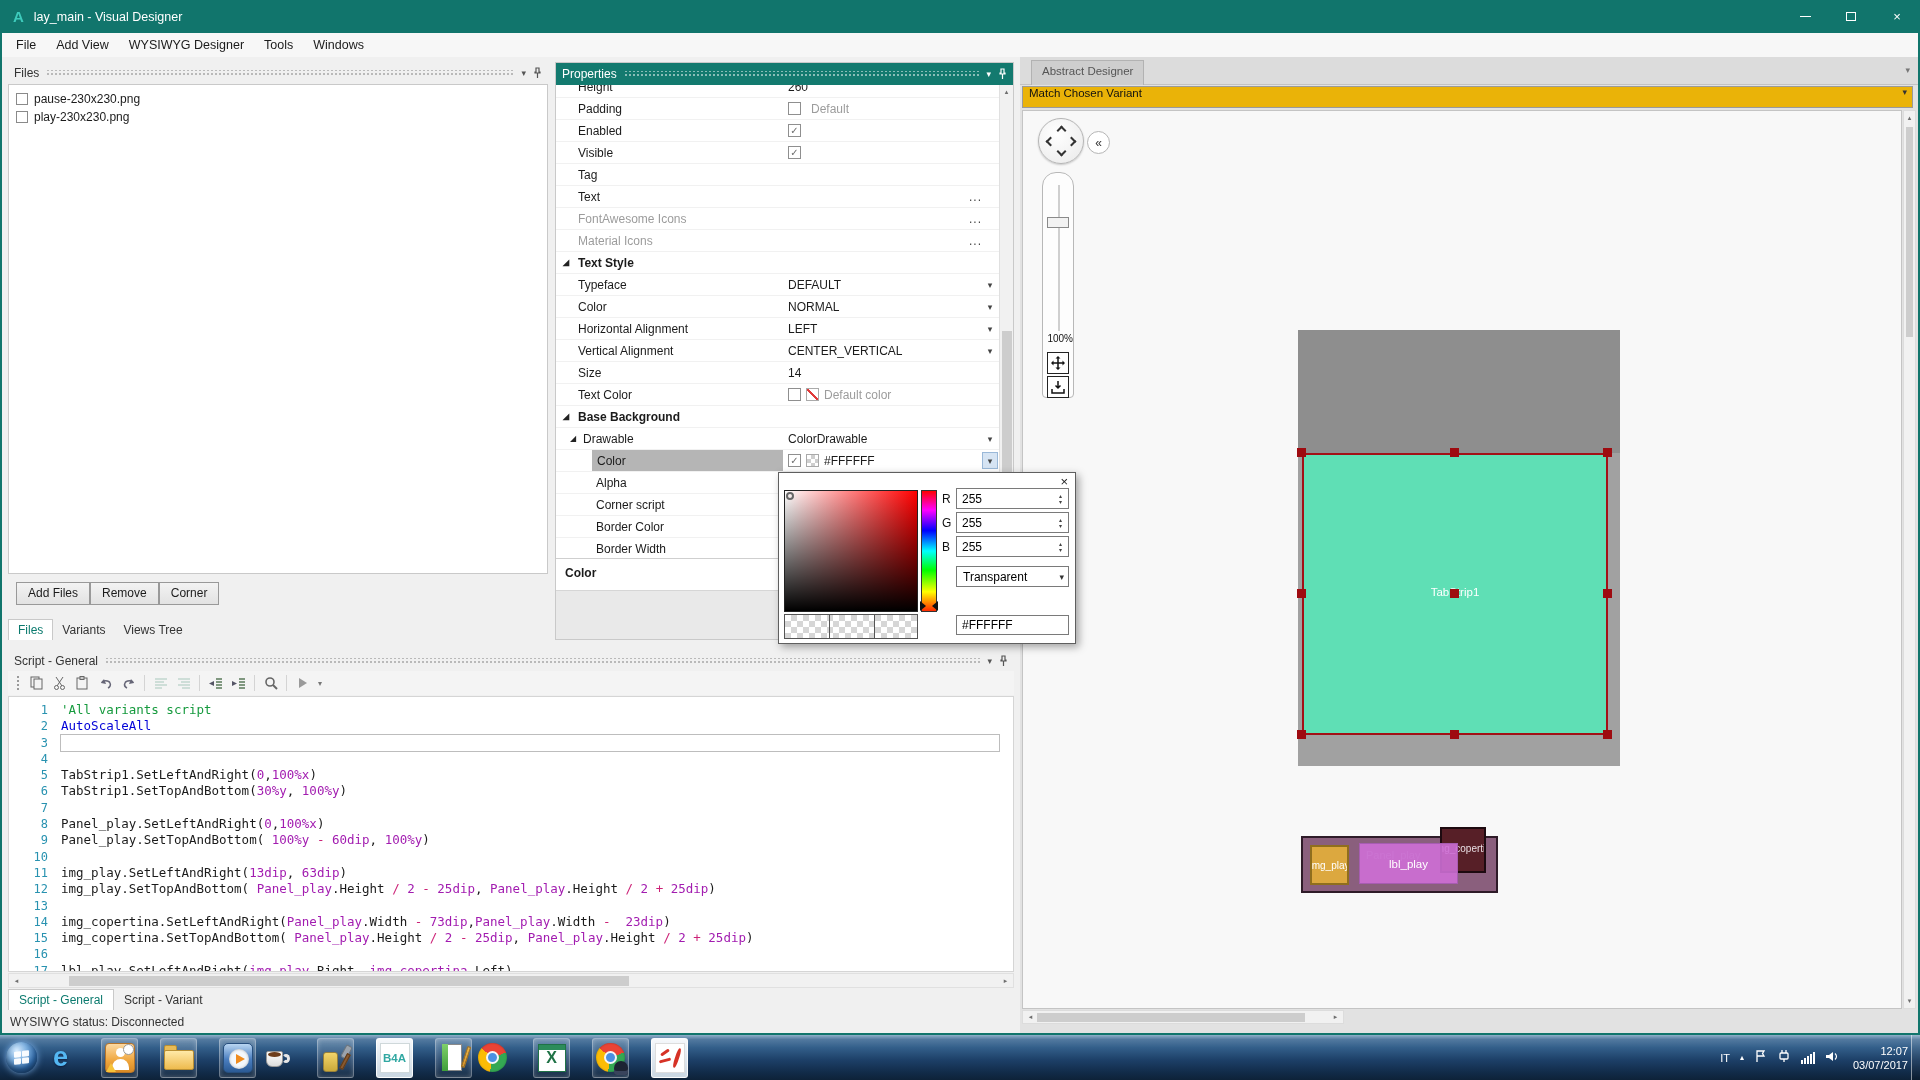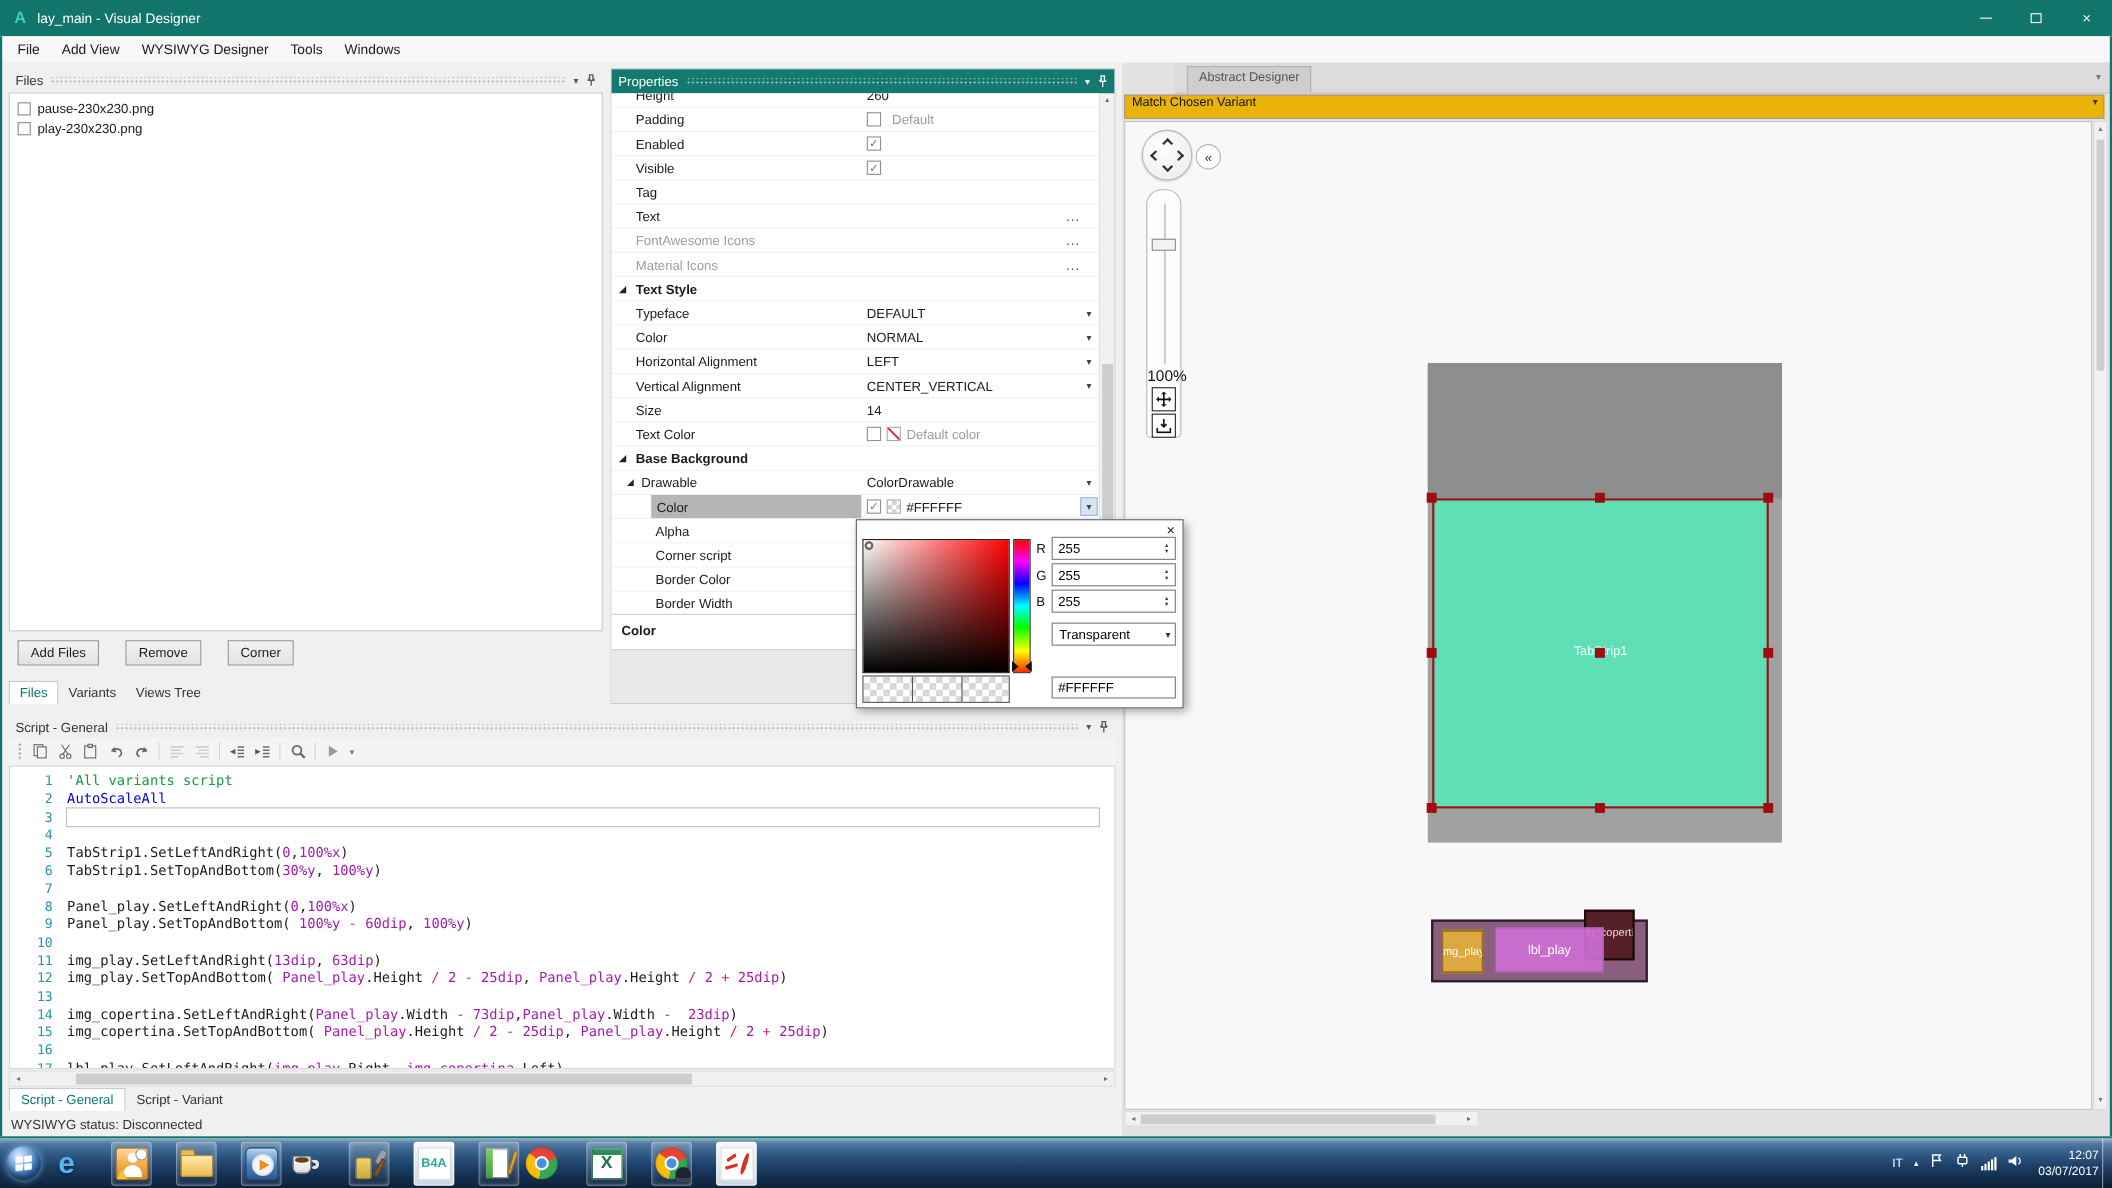--- a/index.html
+++ b/index.html
@@ -34,21 +34,21 @@
   .phead.teal{background:#137a6f;color:#fff;}
   .phead.teal .dots{background-image:radial-gradient(rgba(255,255,255,.5) 1px,transparent 1px);}
   .phead.teal .hdd{color:#fff;}
 
   
   .filespanel{position:absolute;left:8px;top:62px;width:540px;height:578px;}
   .fileslist{position:absolute;left:0;top:22px;right:0;bottom:66px;background:#fff;border:1px solid #c9c9c9;padding-top:5px;}
   .frow{display:flex;align-items:center;height:18px;padding-left:7px;}
   .fcb{width:12px;height:12px;border:1px solid #8a8a8a;background:#fff;}
   .fname{font-size:12px;color:#1b1b1b;margin-left:6px;}
-  .filesbtns{position:absolute;left:8px;bottom:32px;height:26px;display:flex;gap:24px;}
+  .filesbtns{position:absolute;left:8px;bottom:32px;height:26px;display:flex;gap:0;}
   .wbtn{padding:3px 11px;font-size:12px;color:#1b1b1b;background:linear-gradient(#f3f3f3,#e2e2e2);border:1px solid #999;height:23px;}
   .btabs{position:absolute;left:0;bottom:0;height:23px;display:flex;align-items:flex-end;font-size:12px;}
   .ftab{padding:3px 9px;color:#333;}
   .ftab.on{background:#fff;border:1px solid #c9c9c9;border-bottom:none;color:#0b7a6e;}
 
   
   .proppanel{position:absolute;left:555px;top:62px;width:459px;height:578px;background:#fff;border:1px solid #c9c9c9;}
   .proprows{position:absolute;left:0;top:22px;right:14px;bottom:81px;overflow:hidden;background:#fff;}
   .prow{position:relative;height:22px;display:flex;align-items:center;border-bottom:1px solid #f1f1f1;font-size:12px;background:#fff;}
   .prow.pfirst{margin-top:-9px;}
@@ -116,21 +116,21 @@
   .stabs{position:absolute;left:0;bottom:0;height:21px;display:flex;align-items:flex-end;font-size:12px;}
   .stab{padding:3px 10px;color:#333;}
   .stab.on{background:#fff;border:1px solid #c9c9c9;border-bottom:none;color:#0b7a6e;}
 
   
   .statusbar{position:absolute;left:2px;top:1010px;width:1014px;height:23px;background:#f0f0f0;display:flex;align-items:center;}
   .statusbar span{font-size:12px;color:#333;margin-left:8px;}
 
   
   .rightpanel{position:absolute;left:1020px;top:57px;width:898px;height:976px;background:#e2e2e2;}
-  .ad-tabstrip{position:absolute;left:0;top:0;right:0;height:28px;background:#dcdcdc;border-bottom:1px solid #c2c2c2;margin-left:48px;}
+  .ad-tabstrip{position:absolute;left:0;top:0;right:0;height:28px;background:#dcdcdc;border-bottom:1px solid #c2c2c2;}
   .ad-tab{position:absolute;left:11px;top:3px;height:25px;padding:4px 10px;background:#cecece;border:1px solid #b2b2b2;border-bottom:none;font-size:11.5px;color:#555;}
   .ad-dd{position:absolute;right:8px;top:8px;font-size:9px;color:#777;}
   .ad-combo{position:absolute;left:2px;top:29px;right:5px;height:22px;background:#eab308;border:1px solid #9a9a9a;font-size:11.5px;color:#111;display:flex;align-items:flex-start;padding-left:6px;}
   .ad-combo .dd{position:absolute;right:5px;font-size:9px;color:#333;}
   .ad-canvas{position:absolute;left:2px;top:53px;right:16px;bottom:24px;background:#f8f8f8;border:1px solid #c4c4c4;}
   .ad-vscroll{position:absolute;right:2px;top:53px;width:13px;bottom:24px;background:#f1f1f1;border:1px solid #dcdcdc;}
   .advthumb{position:absolute;left:2px;right:2px;top:16px;height:210px;background:#cdcdcd;}
   .ad-hscroll{position:absolute;left:2px;bottom:9px;width:322px;height:14px;background:#f1f1f1;border:1px solid #dcdcdc;}
   .adhthumb{position:absolute;left:14px;top:2px;height:9px;width:268px;background:#cdcdcd;}
 
@@ -138,21 +138,21 @@
   .navpad{position:absolute;left:18px;top:61px;width:46px;height:46px;border-radius:50%;background:radial-gradient(circle at 40% 35%,#fff,#e9e9e9);border:1px solid #b5b5b5;box-shadow:0 1px 2px rgba(0,0,0,.2);}
   .chev{position:absolute;width:7px;height:7px;border-left:2px solid #333;border-top:2px solid #333;}
   .chev.u{left:19px;top:8px;transform:rotate(45deg);}
   .chev.d{left:19px;bottom:8px;transform:rotate(225deg);}
   .chev.l{left:8px;top:19px;transform:rotate(-45deg);}
   .chev.r{right:8px;top:19px;transform:rotate(135deg);}
   .backbtn{position:absolute;left:67px;top:74px;width:23px;height:23px;border-radius:50%;background:#fff;border:1px solid #b5b5b5;display:flex;align-items:center;justify-content:center;font-size:12px;color:#333;}
   .zoomcol{position:absolute;left:22px;top:115px;width:32px;height:226px;background:#fdfdfd;border:1px solid #b8b8b8;border-radius:14px 14px 4px 4px;}
   .zgroove{position:absolute;left:15px;top:12px;width:2px;height:146px;background:#cfcfcf;}
   .zhandle{position:absolute;left:4px;top:44px;width:22px;height:11px;background:#f2f2f2;border:1px solid #8a8a8a;}
-  .zlabel{position:absolute;left:0;right:0;top:160px;text-align:right;font-size:14px;color:#111;}
+  .zlabel{position:absolute;left:0;right:0;top:160px;text-align:right;font-size:10px;color:#111;}
   .zbtn{position:absolute;left:4px;width:22px;height:22px;background:#fff;border:1px solid #222;display:flex;align-items:center;justify-content:center;}
   .zbtn.fit{top:179px;}
   .zbtn.exp{top:203px;}
 
   
   .phone{position:absolute;left:278px;top:273px;width:322px;height:436px;background:#a1a1a1;}
   .phoneband{position:absolute;left:0;top:0;width:100%;height:123px;background:#8e8e8e;}
   .tealview{position:absolute;left:282px;top:396px;width:306px;height:282px;background:#5fdfb5;border:2px solid #a21016;}
   .tv-label{position:absolute;left:282px;top:529px;width:306px;text-align:center;font-size:11.5px;color:#fff;}
   .handle{position:absolute;width:9px;height:9px;background:#9e0b10;z-index:4;}

